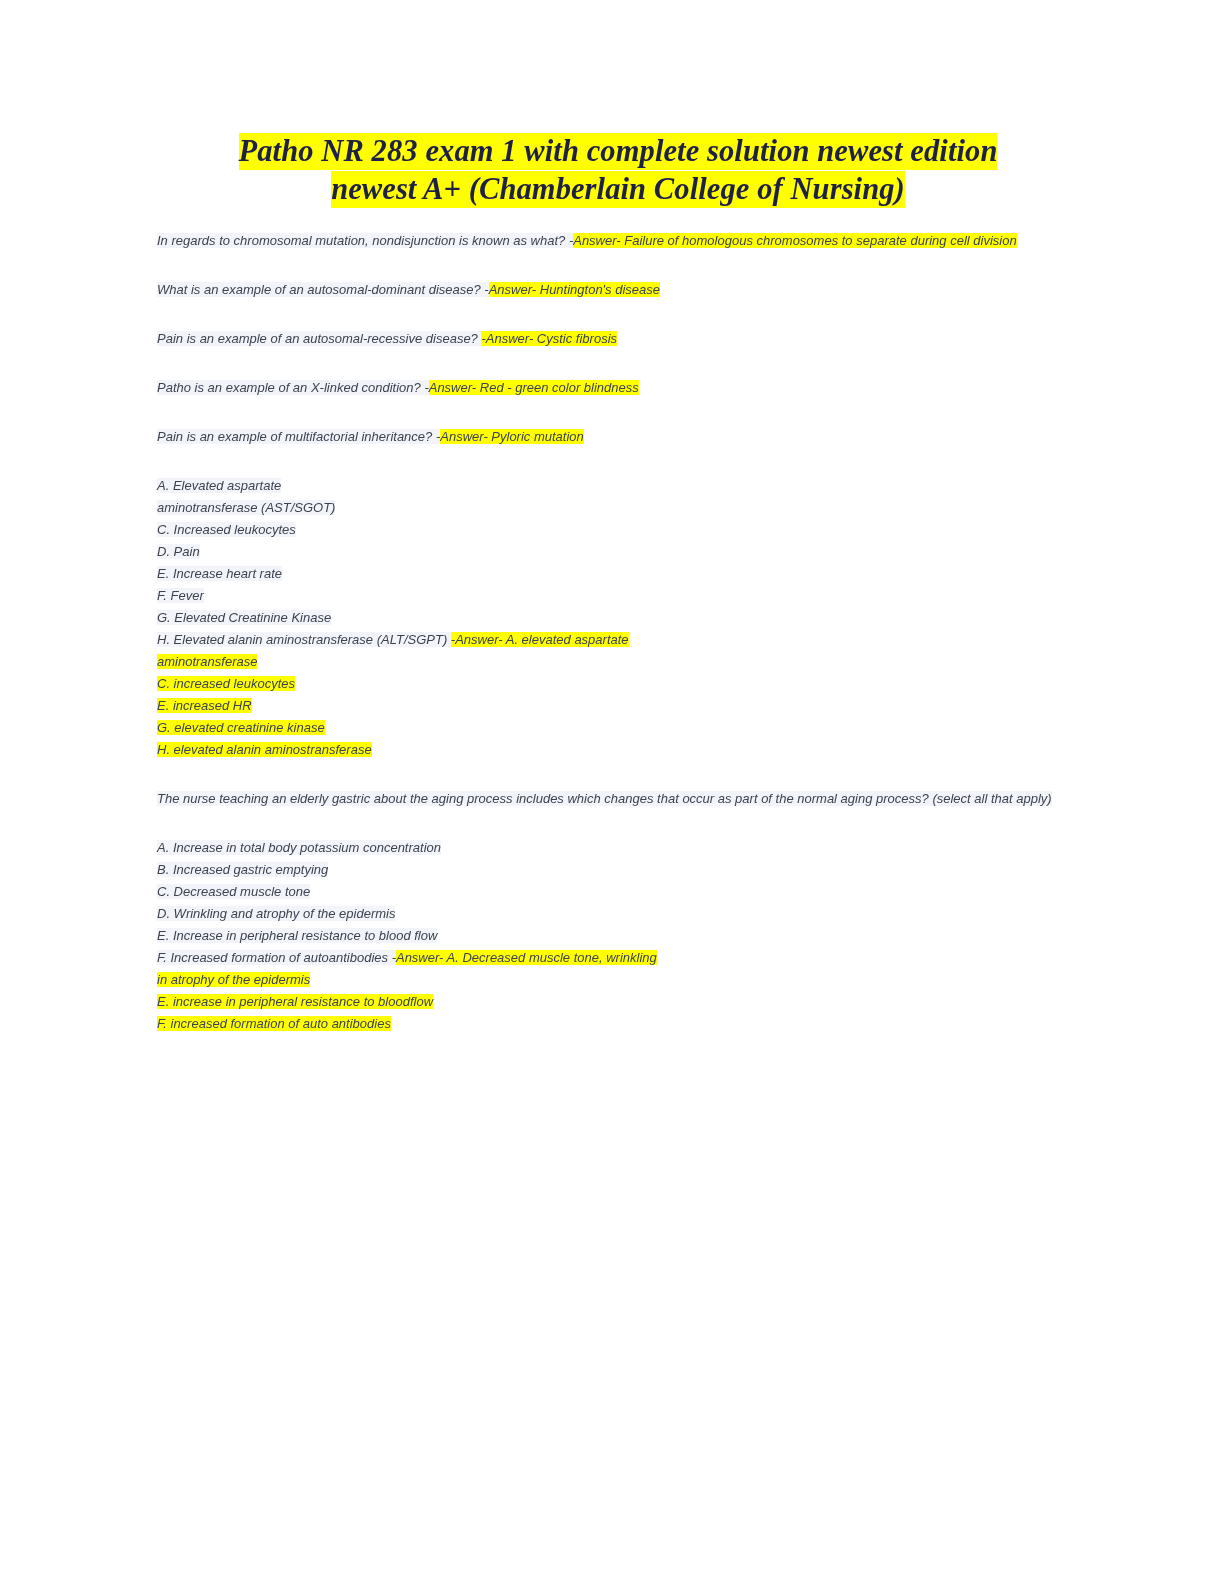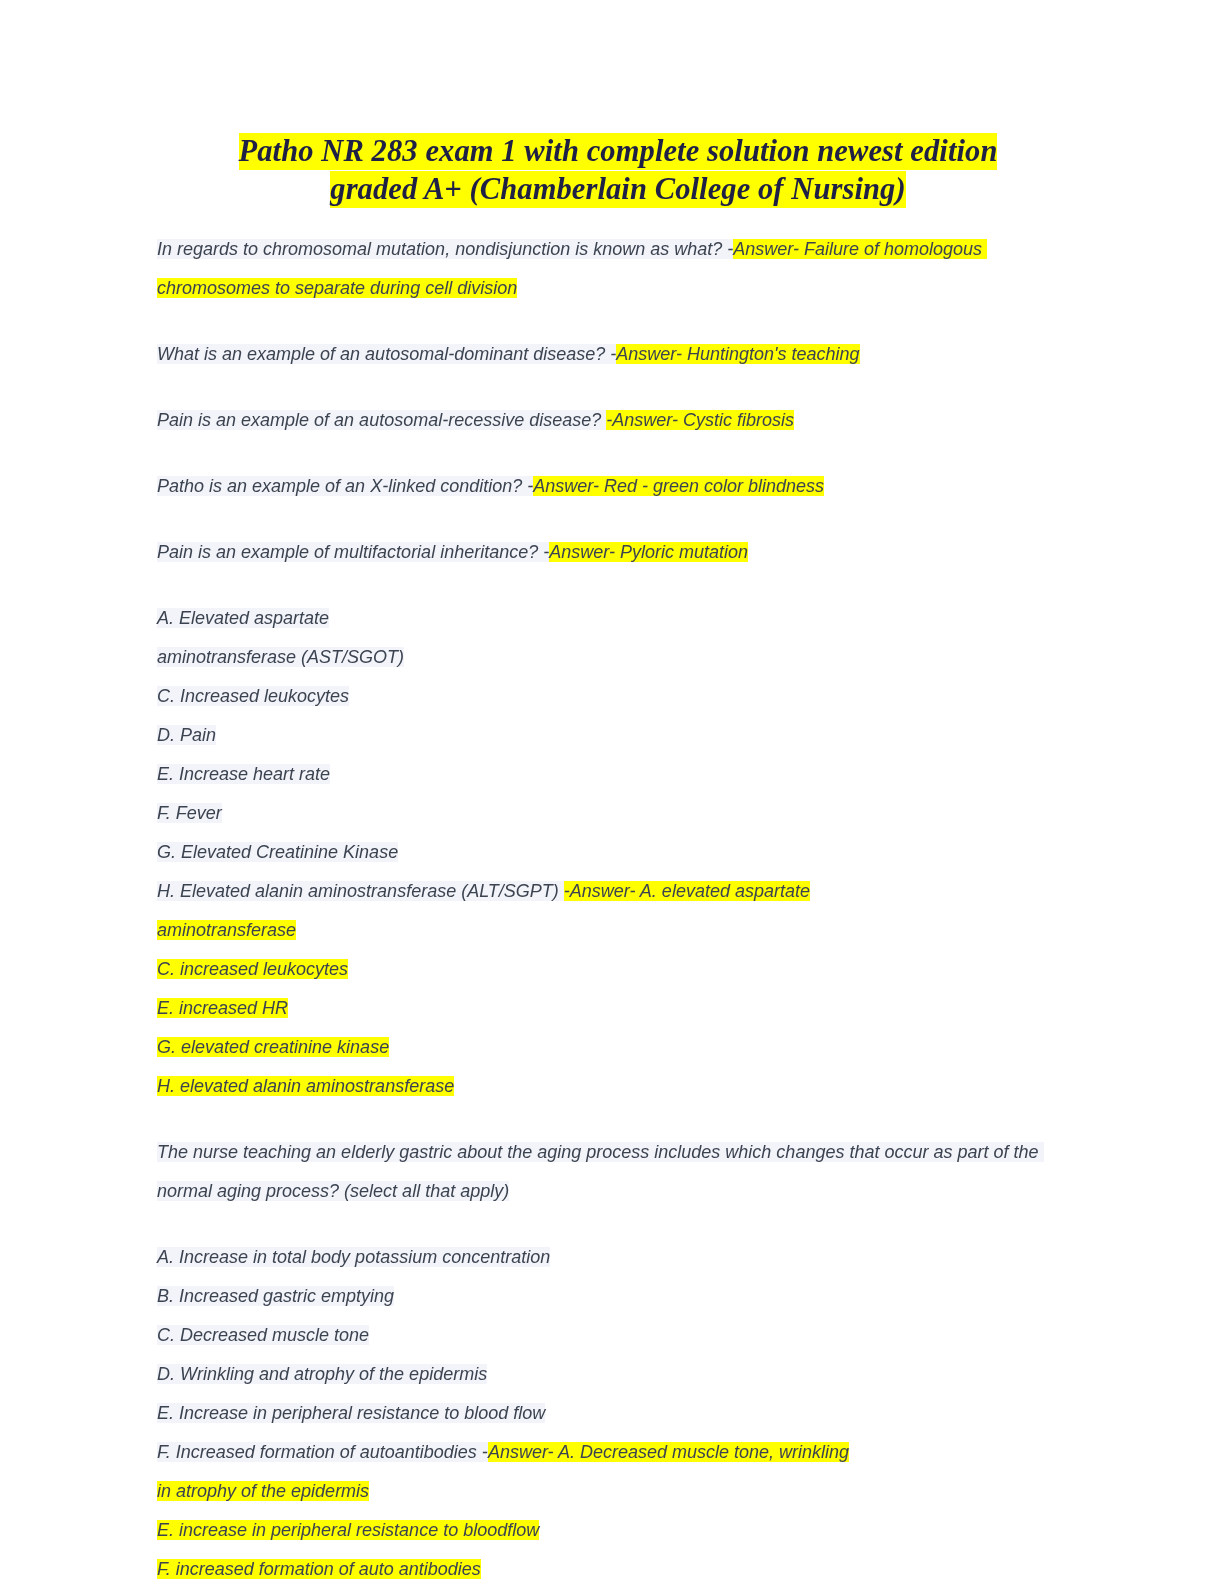--- a/index.html
+++ b/index.html
@@ -46,22 +46,22 @@
   }
   .doc-title .hl {
     background: #ffff00;
     padding: 1px 0 2px 0;
     box-decoration-break: clone;
     -webkit-box-decoration-break: clone;
   }
 
   
   .block {
-    font-size: 18px;
-    line-height: 39px;
+    font-size: 13px;
+    line-height: 22px;
     color: #3c4350;
     margin: 0 0 27px 0;
     white-space: pre-wrap;
     word-wrap: break-word;
   }
   .block:last-child { margin-bottom: 0; }
 
   
   .sel {
     background: #f2f4f9;
@@ -78,26 +78,26 @@
   .spacer { height: 27px; }
 </style>
 </head>
 <body>
 
 <div class="page">
   <div class="content">
 
     <h1 class="doc-title">
       <span class="hl">Patho NR 283 exam 1 with complete solution newest edition</span><br>
-      <span class="hl">graded A+ (Chamberlain College of Nursing)</span>
+      <span class="hl">newest A+ (Chamberlain College of Nursing)</span>
     </h1>
 
     <p class="block"><span class="sel">In regards to chromosomal mutation, nondisjunction is known as what? -</span><span class="hl">Answer- Failure of homologous chromosomes to separate during cell division</span></p>
 
-    <p class="block"><span class="sel">What is an example of an autosomal-dominant disease? -</span><span class="hl">Answer- Huntington's teaching</span></p>
+    <p class="block"><span class="sel">What is an example of an autosomal-dominant disease? -</span><span class="hl">Answer- Huntington's disease</span></p>
 
     <p class="block"><span class="sel">Pain is an example of an autosomal-recessive disease? </span><span class="hl">-Answer- Cystic fibrosis</span></p>
 
     <p class="block"><span class="sel">Patho is an example of an X-linked condition? -</span><span class="hl">Answer- Red - green color blindness</span></p>
 
     <p class="block"><span class="sel">Pain is an example of multifactorial inheritance? -</span><span class="hl">Answer- Pyloric mutation</span></p>
 
 
     <p class="block tight"><span class="sel">A. Elevated aspartate</span><br><span class="sel">aminotransferase (AST/SGOT)</span><br><span class="sel">C. Increased leukocytes</span><br><span class="sel">D. Pain</span><br><span class="sel">E. Increase heart rate</span><br><span class="sel">F. Fever</span><br><span class="sel">G. Elevated Creatinine Kinase</span><br><span class="sel">H. Elevated alanin aminostransferase (ALT/SGPT) </span><span class="hl">-Answer- A. elevated aspartate</span><br><span class="hl">aminotransferase</span><br><span class="hl">C. increased leukocytes</span><br><span class="hl">E. increased HR</span><br><span class="hl">G. elevated creatinine kinase</span><br><span class="hl">H. elevated alanin aminostransferase</span></p>
 

